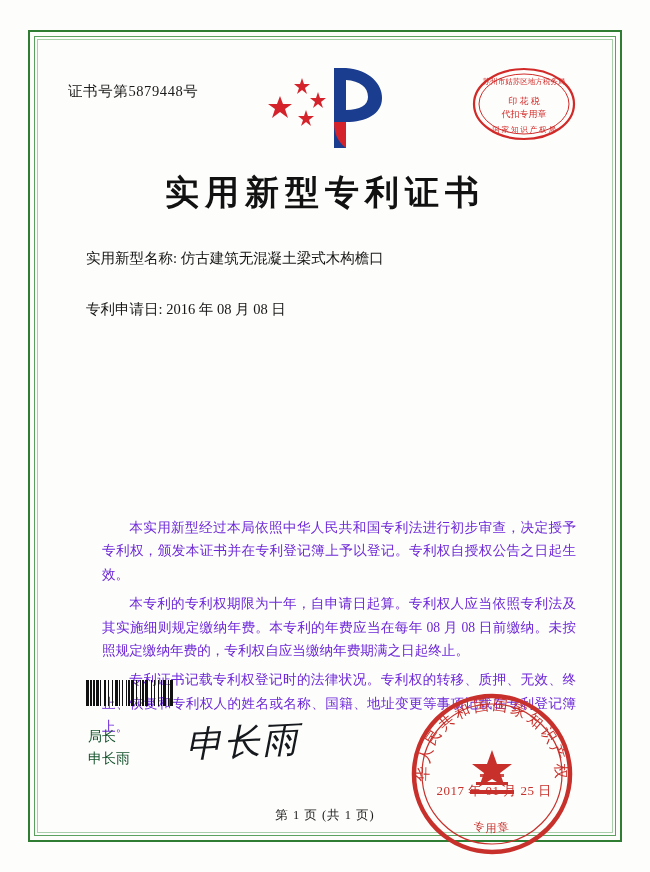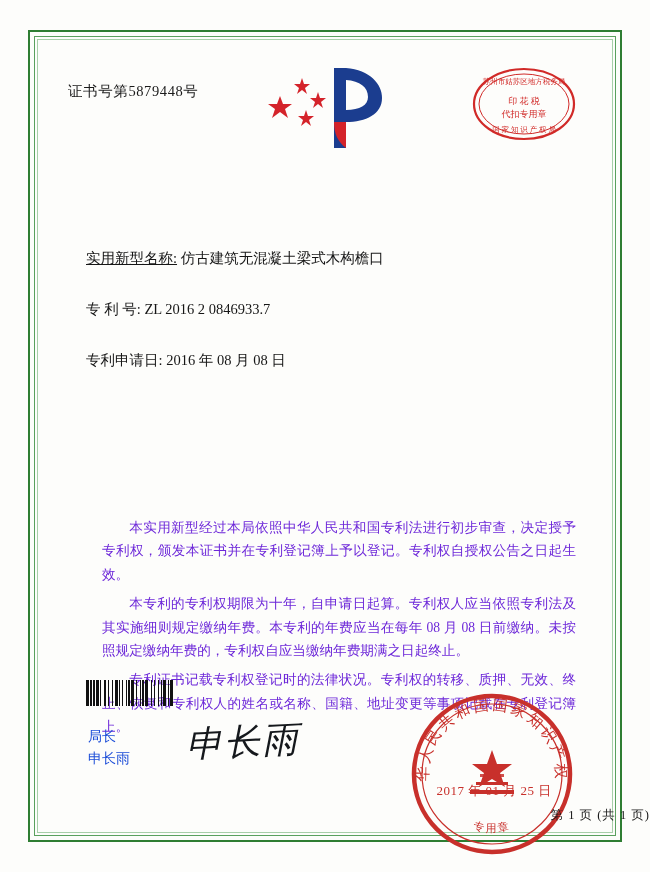--- a/index.html
+++ b/index.html
@@ -106,21 +106,21 @@
     margin-bottom: 29px;
     white-space: nowrap;
     color: #161616;
   }
   .field-label {
     display: inline-block;
   }
   .field-value {
     display: inline;
   }
-  .f-name .field-label { letter-spacing: 0px; text-decoration: underline; }
+  .f-name .field-label { letter-spacing: 0px; }
   .f-inventor .field-label { letter-spacing: 0px; }
   .f-patentno .field-label { letter-spacing: 0px; }
 
   .body-text {
     position: absolute;
     left: 102px;
     right: 74px;
     top: 516px;
     font-size: 13.6px;
     line-height: 1.72;
@@ -148,21 +148,21 @@
     background: #111;
     vertical-align: top;
   }
 
   .sign-block {
     position: absolute;
     left: 88px;
     top: 726px;
     font-size: 14px;
     line-height: 1.55;
-    color: #1d4ed8;
+    color: #14532d;
   }
 
   .signature {
     position: absolute;
     left: 186px;
     top: 718px;
     font-size: 36px;
     font-family: "Liberation Serif", "DejaVu Serif", serif;
     font-style: italic;
     color: #15181c;
@@ -187,21 +187,21 @@
     font-size: 13px;
     color: #c8302b;
     letter-spacing: 0.5px;
   }
 
   .page-footer {
     position: absolute;
     left: 0;
     right: 0;
     bottom: 48px;
-    text-align: right;
+    text-align: center;
     font-size: 12.5px;
     color: #1a1a1a;
     letter-spacing: 1px;
   }
 </style>
 </head>
 <body>
 
 <div class="certificate">
 
@@ -229,29 +229,26 @@
     <svg viewBox="0 0 108 80" width="108" height="80" aria-hidden="true">
       <ellipse cx="54" cy="40" rx="50" ry="35" fill="none" stroke="#d12a28" stroke-width="2.2"></ellipse>
       <ellipse cx="54" cy="40" rx="45" ry="30" fill="none" stroke="#d12a28" stroke-width="1"></ellipse>
       <text x="54" y="20" font-size="7.5" fill="#d12a28" text-anchor="middle" font-family="'Liberation Serif',serif">苏州市姑苏区地方税务局</text>
       <text x="54" y="40" font-size="9" fill="#d12a28" text-anchor="middle" font-family="'Liberation Serif',serif">印 花 税</text>
       <text x="54" y="53" font-size="9" fill="#d12a28" text-anchor="middle" font-family="'Liberation Serif',serif">代扣专用章</text>
       <text x="54" y="68" font-size="7.5" fill="#d12a28" text-anchor="middle" font-family="'Liberation Serif',serif">国 家 知 识 产 权 局</text>
     </svg>
   </div>
 
+  <div class="main-title">实用新型专利证书</div>
 
   <div class="fields">
     <div class="field-row f-name">
       <span class="field-label">实用新型名称:</span>
       <span class="field-value">仿古建筑无混凝土梁式木构檐口</span>
-    </div>
-    <div class="field-row f-patentno">
-      <span class="field-label">专 利 号:</span>
-      <span class="field-value">ZL 2016 2 0846933.7</span>
     </div>
     <div class="field-row">
       <span class="field-label">专利申请日:</span>
       <span class="field-value">2016 年 08 月 08 日</span>
     </div>
   </div>
 
   <div class="body-text">
     <p>本实用新型经过本局依照中华人民共和国专利法进行初步审查，决定授予专利权，颁发本证书并在专利登记簿上予以登记。专利权自授权公告之日起生效。</p>
     <p>本专利的专利权期限为十年，自申请日起算。专利权人应当依照专利法及其实施细则规定缴纳年费。本专利的年费应当在每年 08 月 08 日前缴纳。未按照规定缴纳年费的，专利权自应当缴纳年费期满之日起终止。</p>

